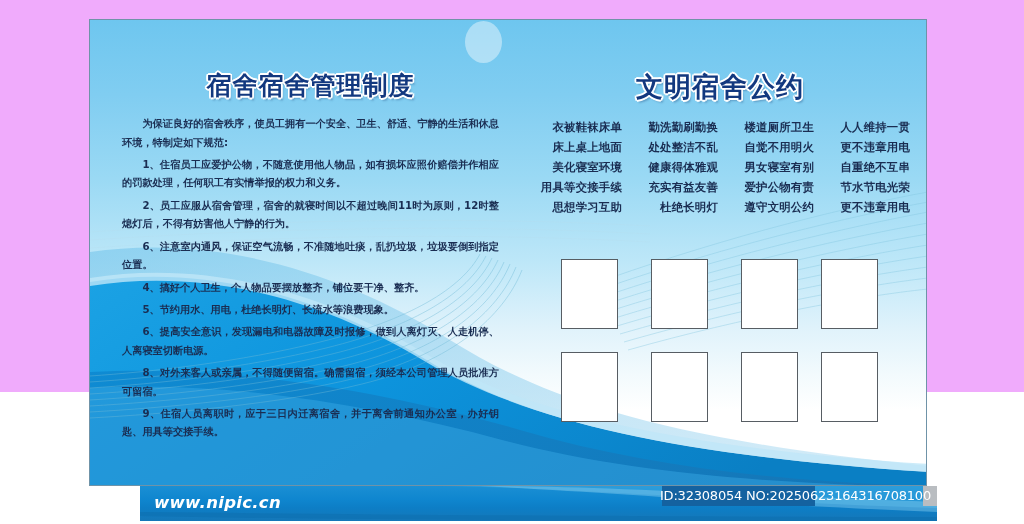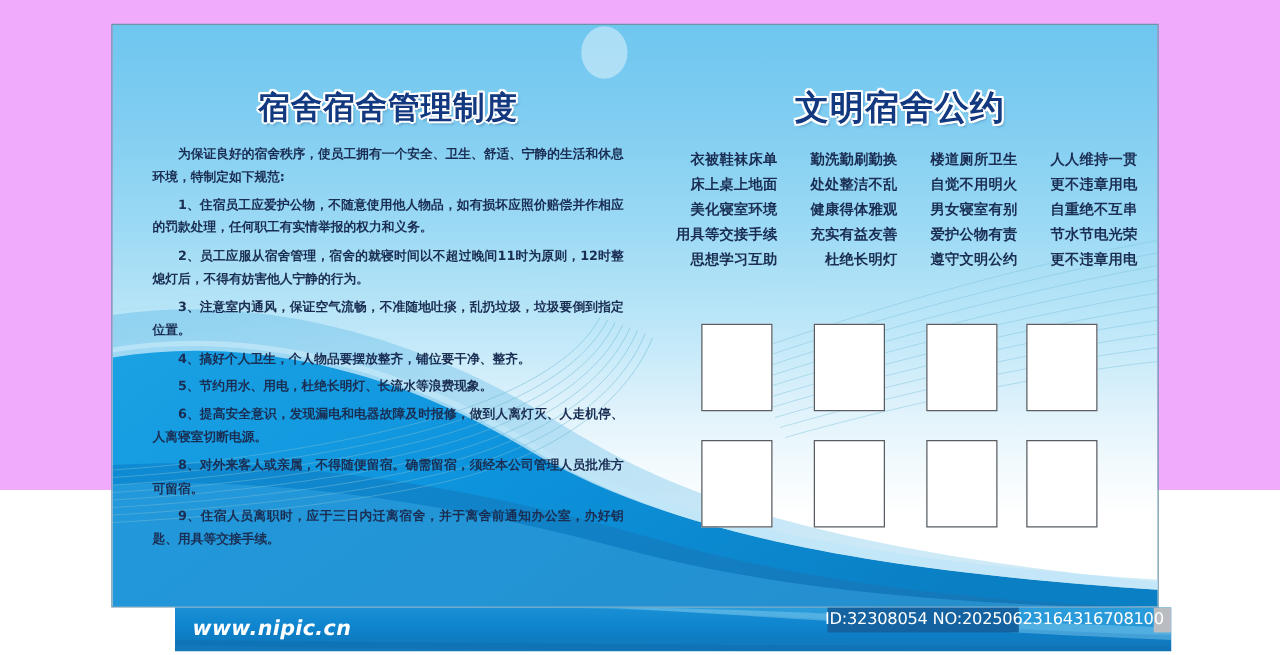--- a/index.html
+++ b/index.html
@@ -262,21 +262,21 @@
         <path d="M0,228 C180,216 380,212 560,222" stroke-width="0.6"></path>
       </g>
     </svg>
 
     <div id="left-col">
       <div class="board-title">宿舍宿舍管理制度</div>
       <div class="body-text">
         <p>为保证良好的宿舍秩序，使员工拥有一个安全、卫生、舒适、宁静的生活和休息环境，特制定如下规范:</p>
         <p>1、住宿员工应爱护公物，不随意使用他人物品，如有损坏应照价赔偿并作相应的罚款处理，任何职工有实情举报的权力和义务。</p>
         <p>2、员工应服从宿舍管理，宿舍的就寝时间以不超过晚间11时为原则，12时整熄灯后，不得有妨害他人宁静的行为。</p>
-        <p>3、注意室内通风，保证空气流畅，不准随地吐痰，乱扔垃圾，垃圾要倒到指定位置。</p>
+        <p>6、注意室内通风，保证空气流畅，不准随地吐痰，乱扔垃圾，垃圾要倒到指定位置。</p>
         <p>4、搞好个人卫生，个人物品要摆放整齐，铺位要干净、整齐。</p>
         <p>5、节约用水、用电，杜绝长明灯、长流水等浪费现象。</p>
         <p>6、提高安全意识，发现漏电和电器故障及时报修，做到人离灯灭、人走机停、人离寝室切断电源。</p>
         <p>8、对外来客人或亲属，不得随便留宿。确需留宿，须经本公司管理人员批准方可留宿。</p>
         <p>9、住宿人员离职时，应于三日内迁离宿舍，并于离舍前通知办公室，办好钥匙、用具等交接手续。</p>
       </div>
     </div>
 
     <div id="right-col">
       <div class="board-title">文明宿舍公约</div>

